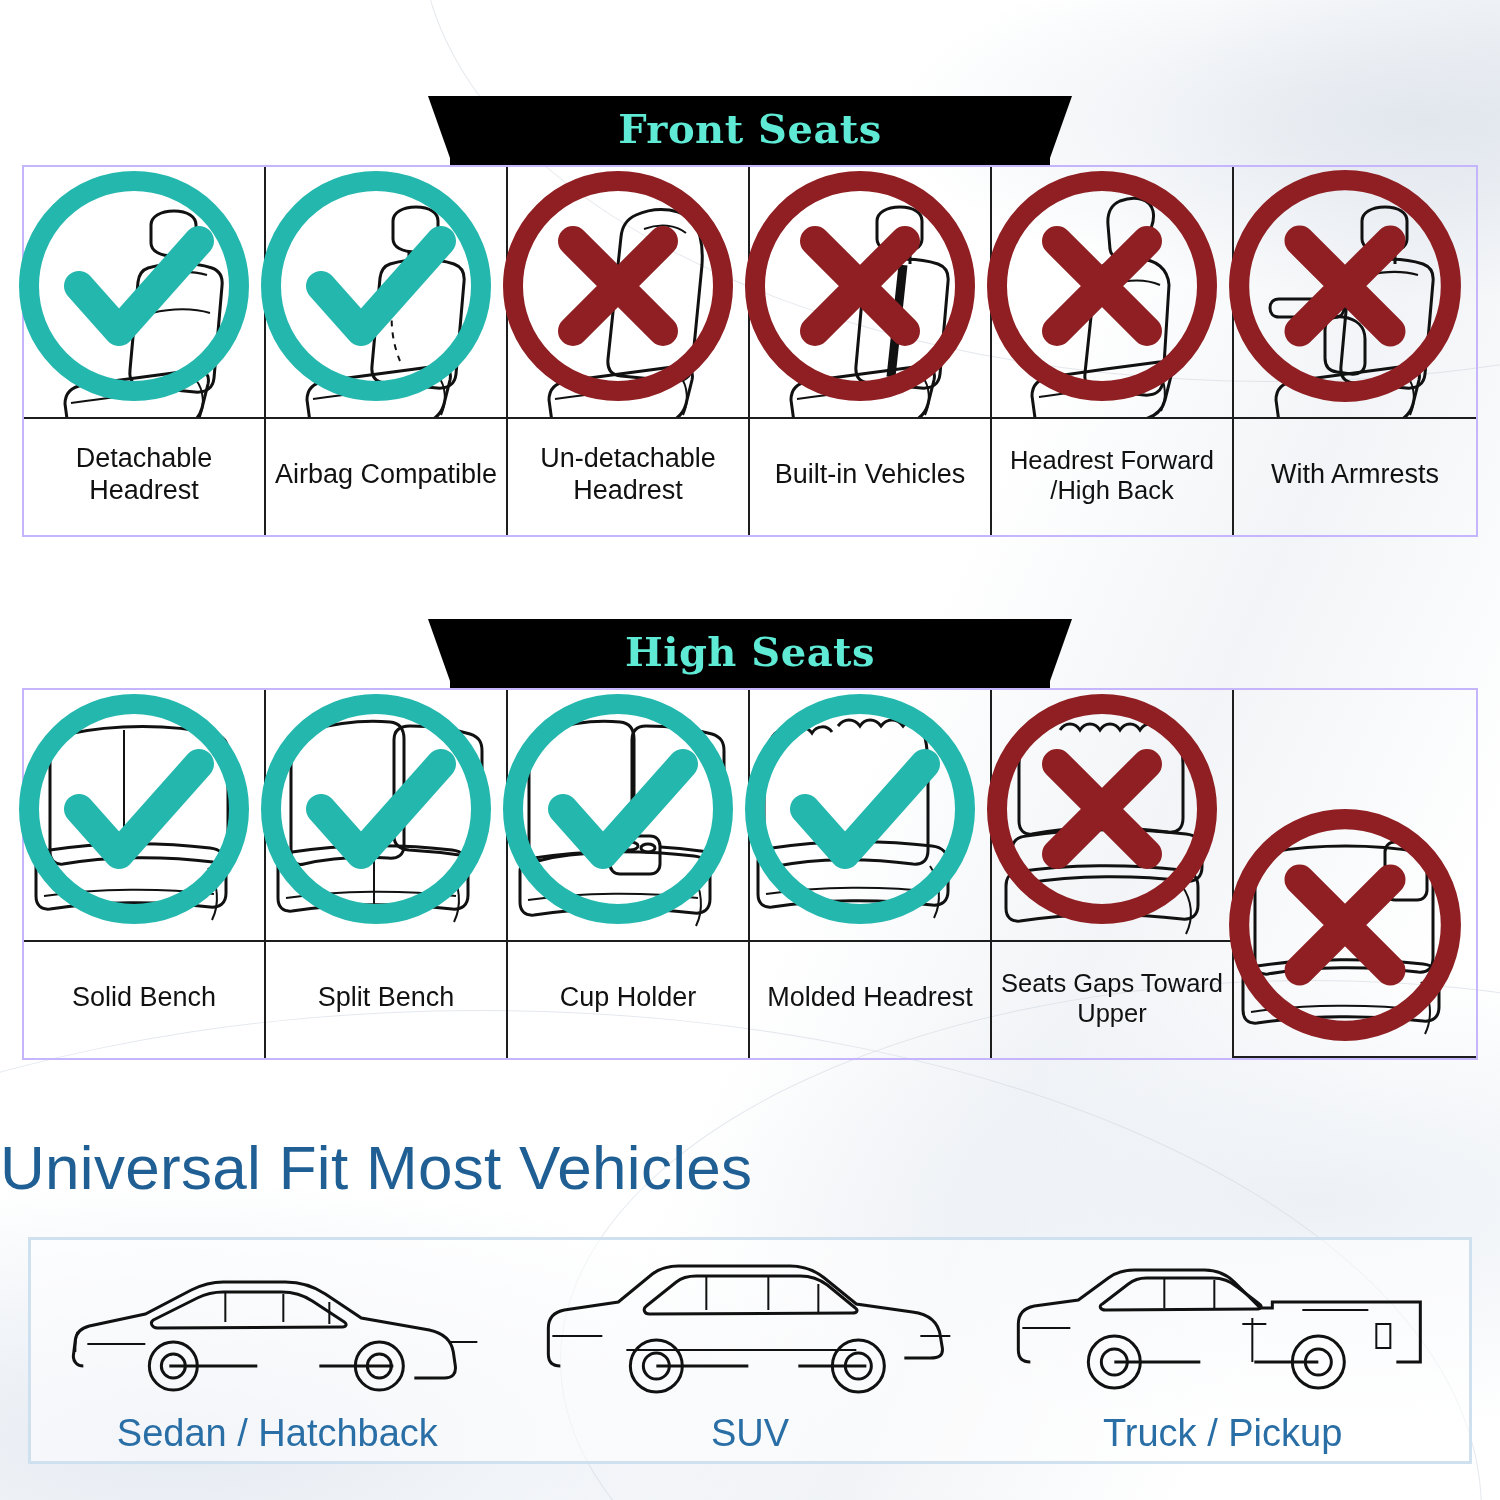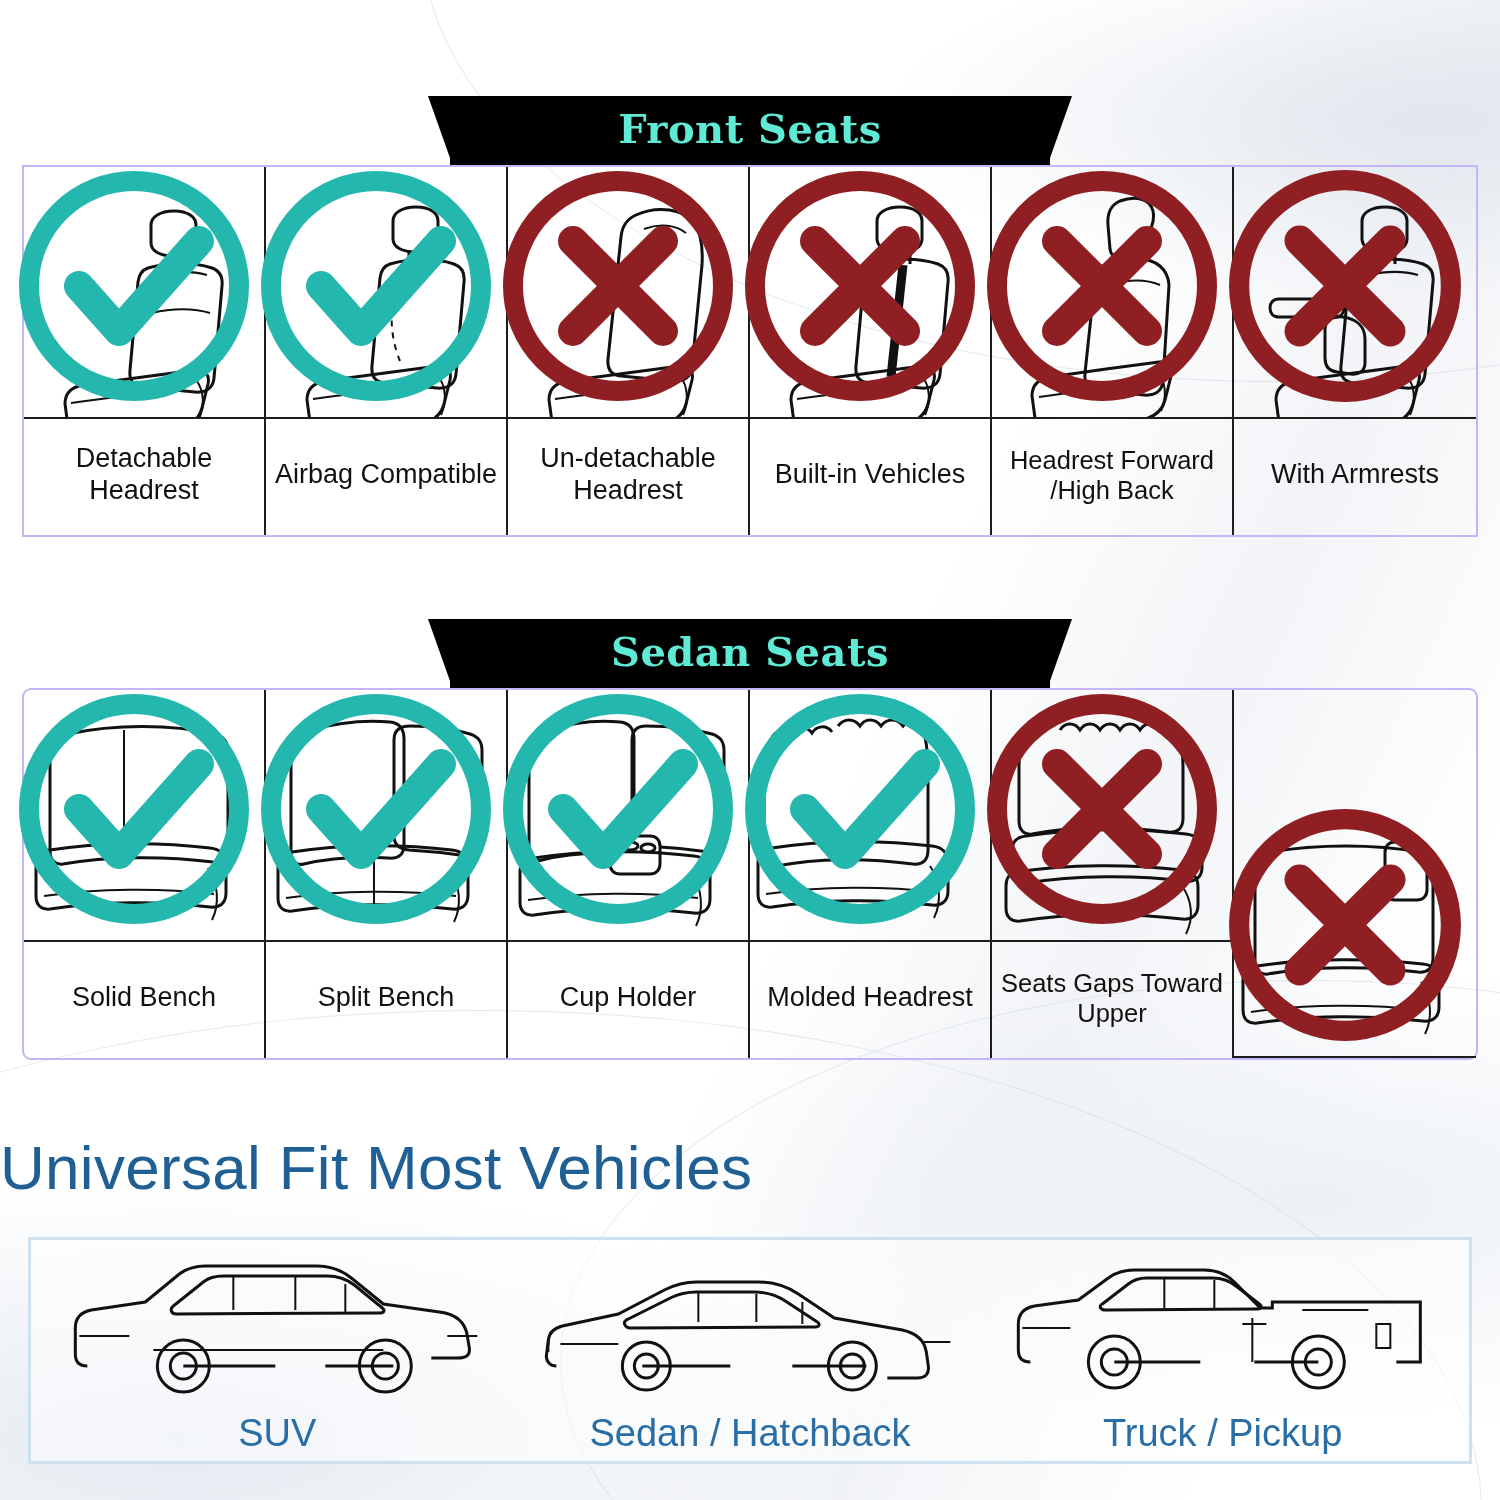--- a/index.html
+++ b/index.html
@@ -278,24 +278,24 @@
           <circle cx="24" cy="24" r="21" fill="none" stroke="#8f1f22" stroke-width="4"></circle>
           <path d="M15 15l18 18M33 15L15 33" fill="none" stroke="#8f1f22" stroke-width="6" stroke-linecap="round"></path>
         </svg>
       </div>
       <div class="label">With Armrests</div>
     </div>
 
   </div>
 
   <div class="banner-wrap" style="margin-top:82px;">
-    <div class="banner">Sedan Seats</div>
+    <div class="banner">High Seats</div>
   </div>
 
-  <div class="seat-table" style="margin:0 22px 16px 22px;border-radius:9px;">
+  <div class="seat-table" style="margin:0 22px 16px 22px;">
 
     <div class="cell">
       <div class="pic">
         <svg viewBox="0 0 240 250" fill="none" stroke="#111" stroke-width="3">
           <path d="M44 44c46-10 104-10 146 0 10 2 14 8 14 18v96c0 10-5 15-15 14-48-6-106-6-150 2-8 1-13-4-13-13V62c0-10 6-16 18-18z"></path>
           <path d="M100 40v126" stroke-width="2"></path>
           <path d="M26 160c50-8 110-8 160-2 10 1 16 7 16 17v28c0 10-6 15-16 14-50-6-110-6-160 2-9 1-14-4-14-13v-32c0-9 5-13 14-14z"></path>
           <path d="M184 178c10 14 12 36 4 52" stroke-width="2"></path>
           <path d="M20 206c55-8 118-8 170-2" stroke-width="2"></path>
         </svg>
@@ -391,57 +391,57 @@
           <path d="M15 15l18 18M33 15L15 33" fill="none" stroke="#8f1f22" stroke-width="6" stroke-linecap="round"></path>
         </svg>
       </div>
     </div>
 
   </div>
 
   <div class="headline" style="margin-top:72px;">Universal Fit Most Vehicles</div>
 
   <div class="vehicle-box" style="margin:34px 28px 0 28px;">
+
+    <div class="vehicle">
+      <div class="art">
+        <svg viewBox="0 0 440 150" fill="none" stroke="#111" stroke-width="3">
+          <path d="M26 108c-6 0-10-4-10-10l2-16c1-8 6-12 14-14l56-12 46-24c10-5 20-8 32-8h62c16 0 28 4 40 12l36 24 68 12c14 3 22 10 24 22l2 14c1 8-3 12-11 12h-30"></path>
+          <path d="M112 108h88M262 108h74"></path>
+          <path d="M96 62l44-22c8-4 16-6 26-6h58c13 0 22 3 31 9l32 21c3 2 2 5-2 5l-185 1c-5 0-8-5-4-8z"></path>
+          <path d="M168 34v30M226 36v28M272 44v22" stroke-width="2"></path>
+          <path d="M30 86h58" stroke-width="2"></path>
+          <path d="M18 94c0-8 0-14 2-20" stroke-width="2"></path>
+          <path d="M392 84h28" stroke-width="2"></path>
+          <circle cx="116" cy="108" r="24"></circle>
+          <circle cx="116" cy="108" r="12"></circle>
+          <circle cx="322" cy="108" r="24"></circle>
+          <circle cx="322" cy="108" r="12"></circle>
+        </svg>
+      </div>
+      <div class="vlabel">Sedan / Hatchback</div>
+    </div>
 
     <div class="vehicle">
       <div class="art">
         <svg viewBox="0 0 440 150" fill="none" stroke="#111" stroke-width="3">
           <path d="M30 108c-8 0-12-4-12-12V70c0-10 6-16 16-18l54-8 34-28c8-6 16-8 26-8h112c14 0 24 4 34 12l32 26 56 8c16 2 26 10 28 24l2 12c1 8-4 10-12 10h-26"></path>
           <path d="M126 108h92M268 108h68"></path>
           <path d="M116 48l30-24c6-5 12-6 20-6h104c11 0 19 3 27 9l28 23c3 2 2 5-3 5l-203 1c-5 0-7-5-3-8z"></path>
           <path d="M176 18v34M238 18v34M288 26v28" stroke-width="2"></path>
           <path d="M22 78h50" stroke-width="2"></path>
           <path d="M390 78h30" stroke-width="2"></path>
           <path d="M96 92h230" stroke-width="2"></path>
           <circle cx="126" cy="108" r="26"></circle>
           <circle cx="126" cy="108" r="13"></circle>
           <circle cx="328" cy="108" r="26"></circle>
           <circle cx="328" cy="108" r="13"></circle>
         </svg>
       </div>
       <div class="vlabel">SUV</div>
-    </div>
-
-    <div class="vehicle">
-      <div class="art">
-        <svg viewBox="0 0 440 150" fill="none" stroke="#111" stroke-width="3">
-          <path d="M26 108c-6 0-10-4-10-10l2-16c1-8 6-12 14-14l56-12 46-24c10-5 20-8 32-8h62c16 0 28 4 40 12l36 24 68 12c14 3 22 10 24 22l2 14c1 8-3 12-11 12h-30"></path>
-          <path d="M112 108h88M262 108h74"></path>
-          <path d="M96 62l44-22c8-4 16-6 26-6h58c13 0 22 3 31 9l32 21c3 2 2 5-2 5l-185 1c-5 0-8-5-4-8z"></path>
-          <path d="M168 34v30M226 36v28M272 44v22" stroke-width="2"></path>
-          <path d="M30 86h58" stroke-width="2"></path>
-          <path d="M18 94c0-8 0-14 2-20" stroke-width="2"></path>
-          <path d="M392 84h28" stroke-width="2"></path>
-          <circle cx="116" cy="108" r="24"></circle>
-          <circle cx="116" cy="108" r="12"></circle>
-          <circle cx="322" cy="108" r="24"></circle>
-          <circle cx="322" cy="108" r="12"></circle>
-        </svg>
-      </div>
-      <div class="vlabel">Sedan / Hatchback</div>
     </div>
 
     <div class="vehicle">
       <div class="art">
         <svg viewBox="0 0 440 150" fill="none" stroke="#111" stroke-width="3">
           <path d="M28 104c-8 0-12-4-12-12V66c0-10 6-16 16-18l44-6 30-22c8-6 16-8 26-8h70c12 0 22 4 30 12l26 26h12v-6h148v60h-24"></path>
           <path d="M112 104h86"></path>
           <path d="M252 104h64"></path>
           <path d="M100 46l26-20c5-4 11-6 18-6h66c10 0 18 3 25 9l22 17c3 2 2 5-3 5l-151 1c-5 0-7-4-3-6z"></path>
           <path d="M162 20v30" stroke-width="2"></path>

